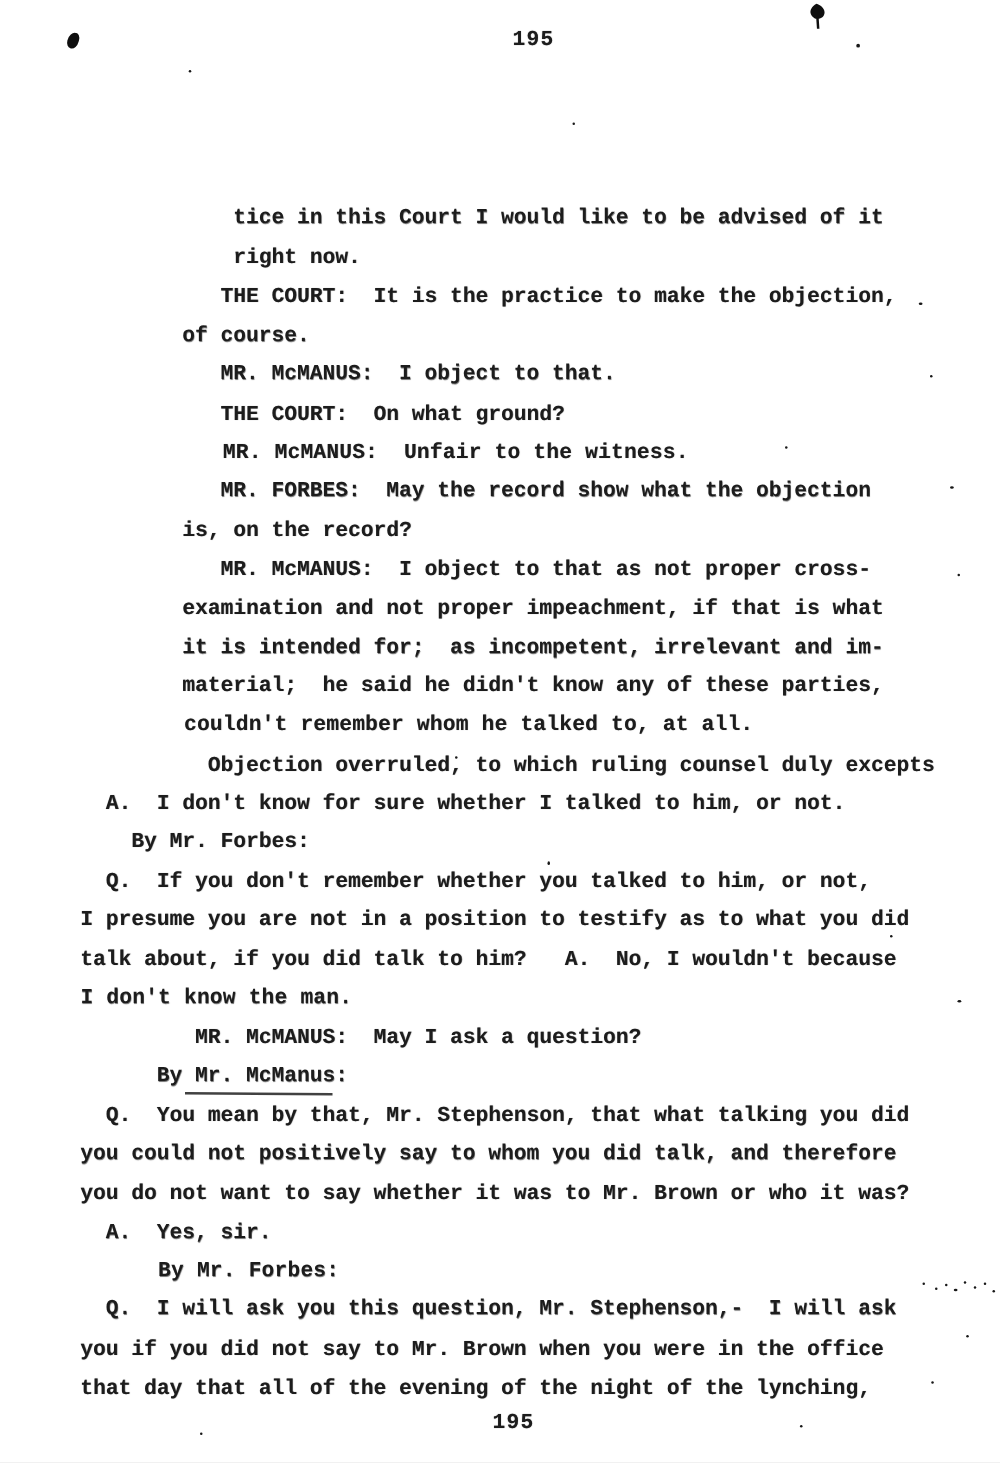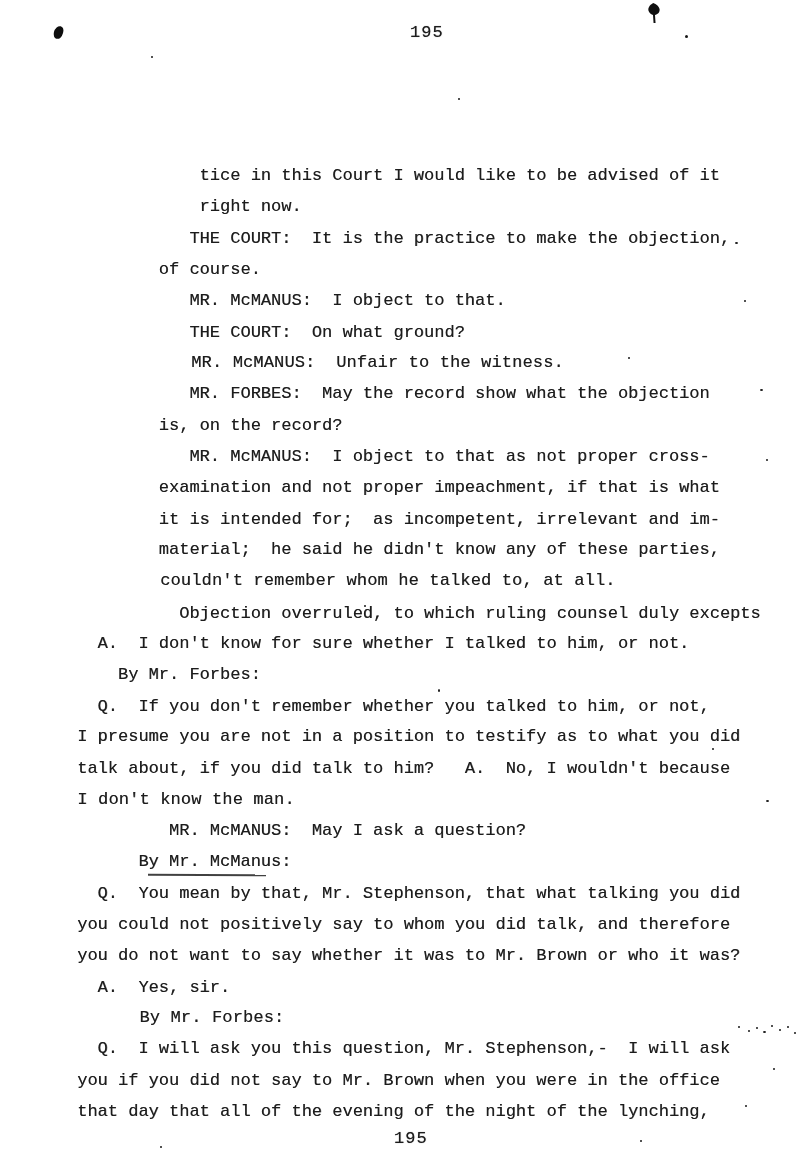--- a/index.html
+++ b/index.html
@@ -3,34 +3,34 @@
 <meta charset="utf-8">
 <style>
   html,body{margin:0;padding:0;background:#e8e8e8;}
   .page{
     position:relative;
     width:800px;height:1170px;
     margin:0 auto;
     background:#ffffff;
     overflow:hidden;
     font-family:"Liberation Mono","DejaVu Sans Mono",monospace;
-    font-weight:400;
+    font-weight:700;
     color:#1c1c1c;
   }
   .pageno{
     position:absolute;
     font-size:17px;
     letter-spacing:1px;
     text-shadow:0 0 0.8px rgba(0,0,0,0.6);
   }
   .pageno-top{top:23px;left:410px;}
   .pageno-bottom{top:1129px;left:394px;}
   .transcript{
     position:absolute;
-    top:160px;left:67px;width:726px;
+    top:160px;left:54px;width:726px;
     font-size:17px;
     line-height:31.2px;
     white-space:pre;
     text-shadow:0.3px 0.3px 0.6px rgba(10,10,10,0.55);
   }
   .line{height:31.2px;}
   
   .line:nth-child(3n){transform:translateY(0.6px);}
   .line:nth-child(4n+1){transform:translateY(-0.5px);}
   .line:nth-child(7n){letter-spacing:0.15px;}

